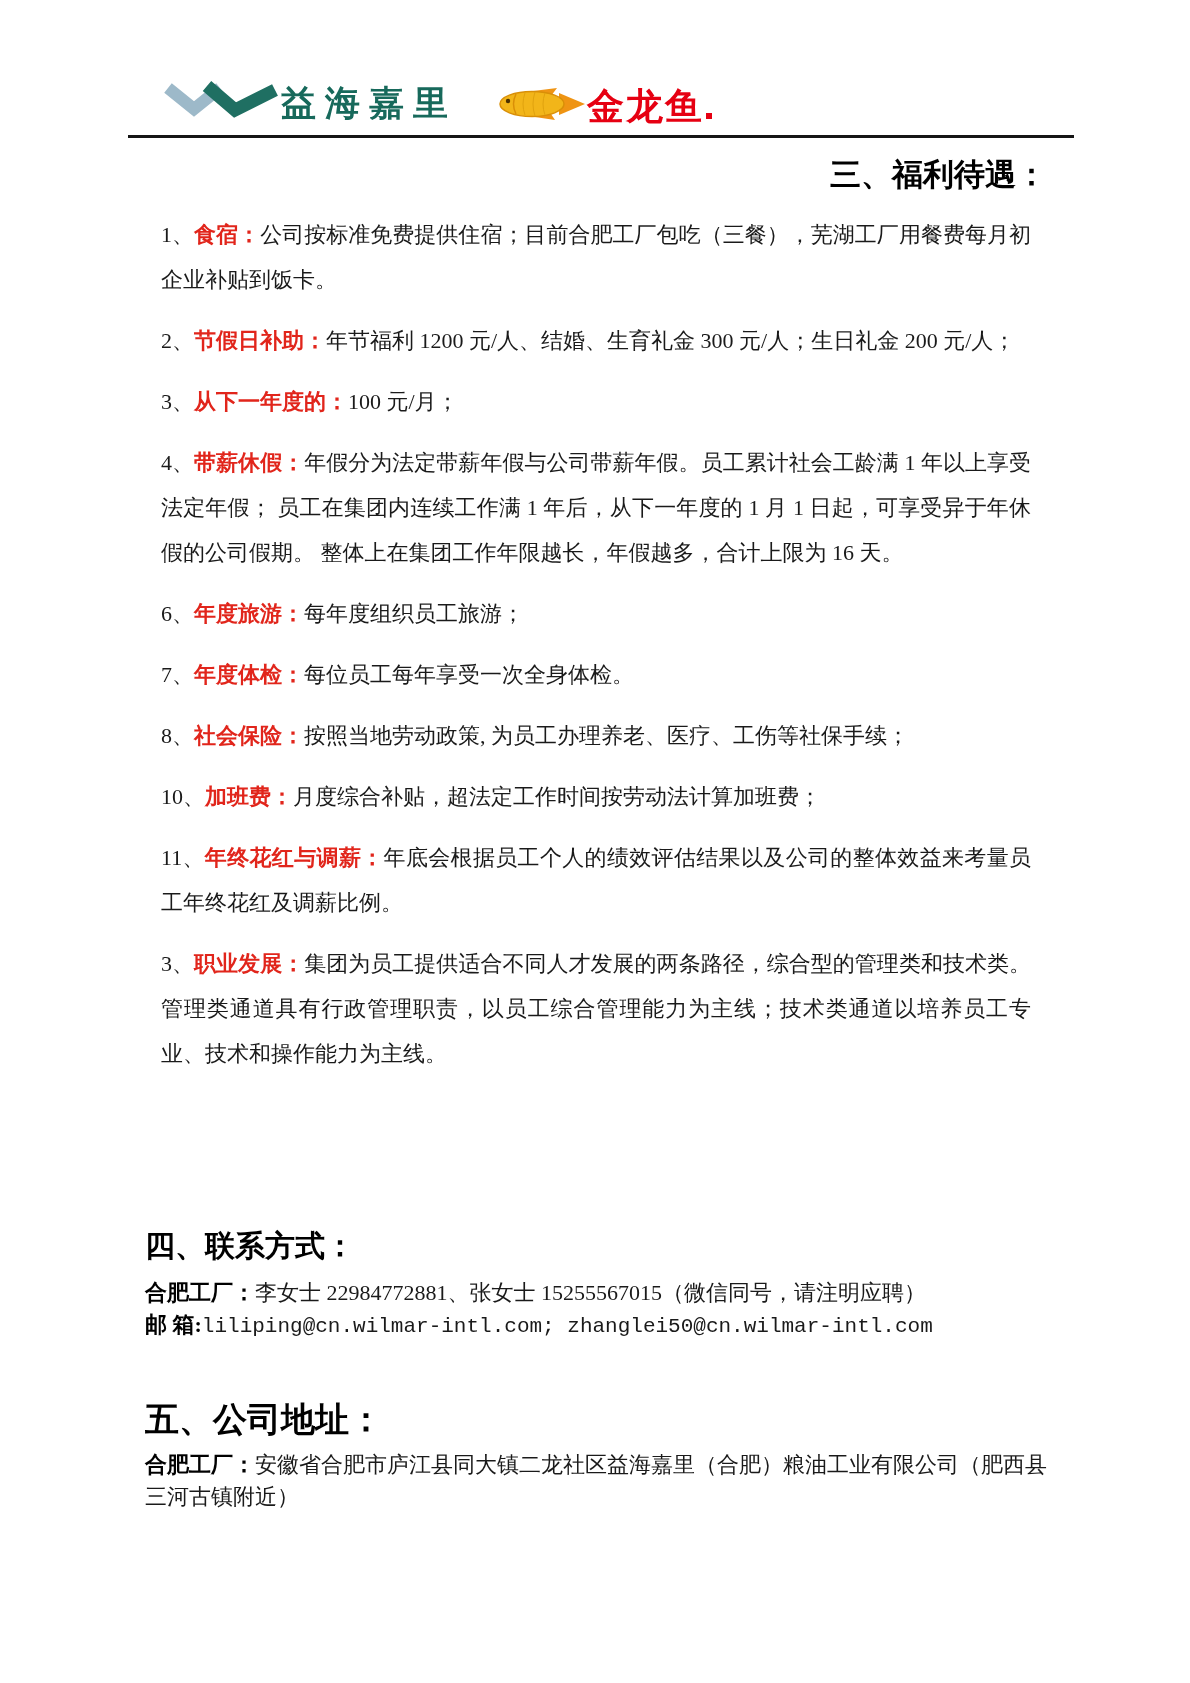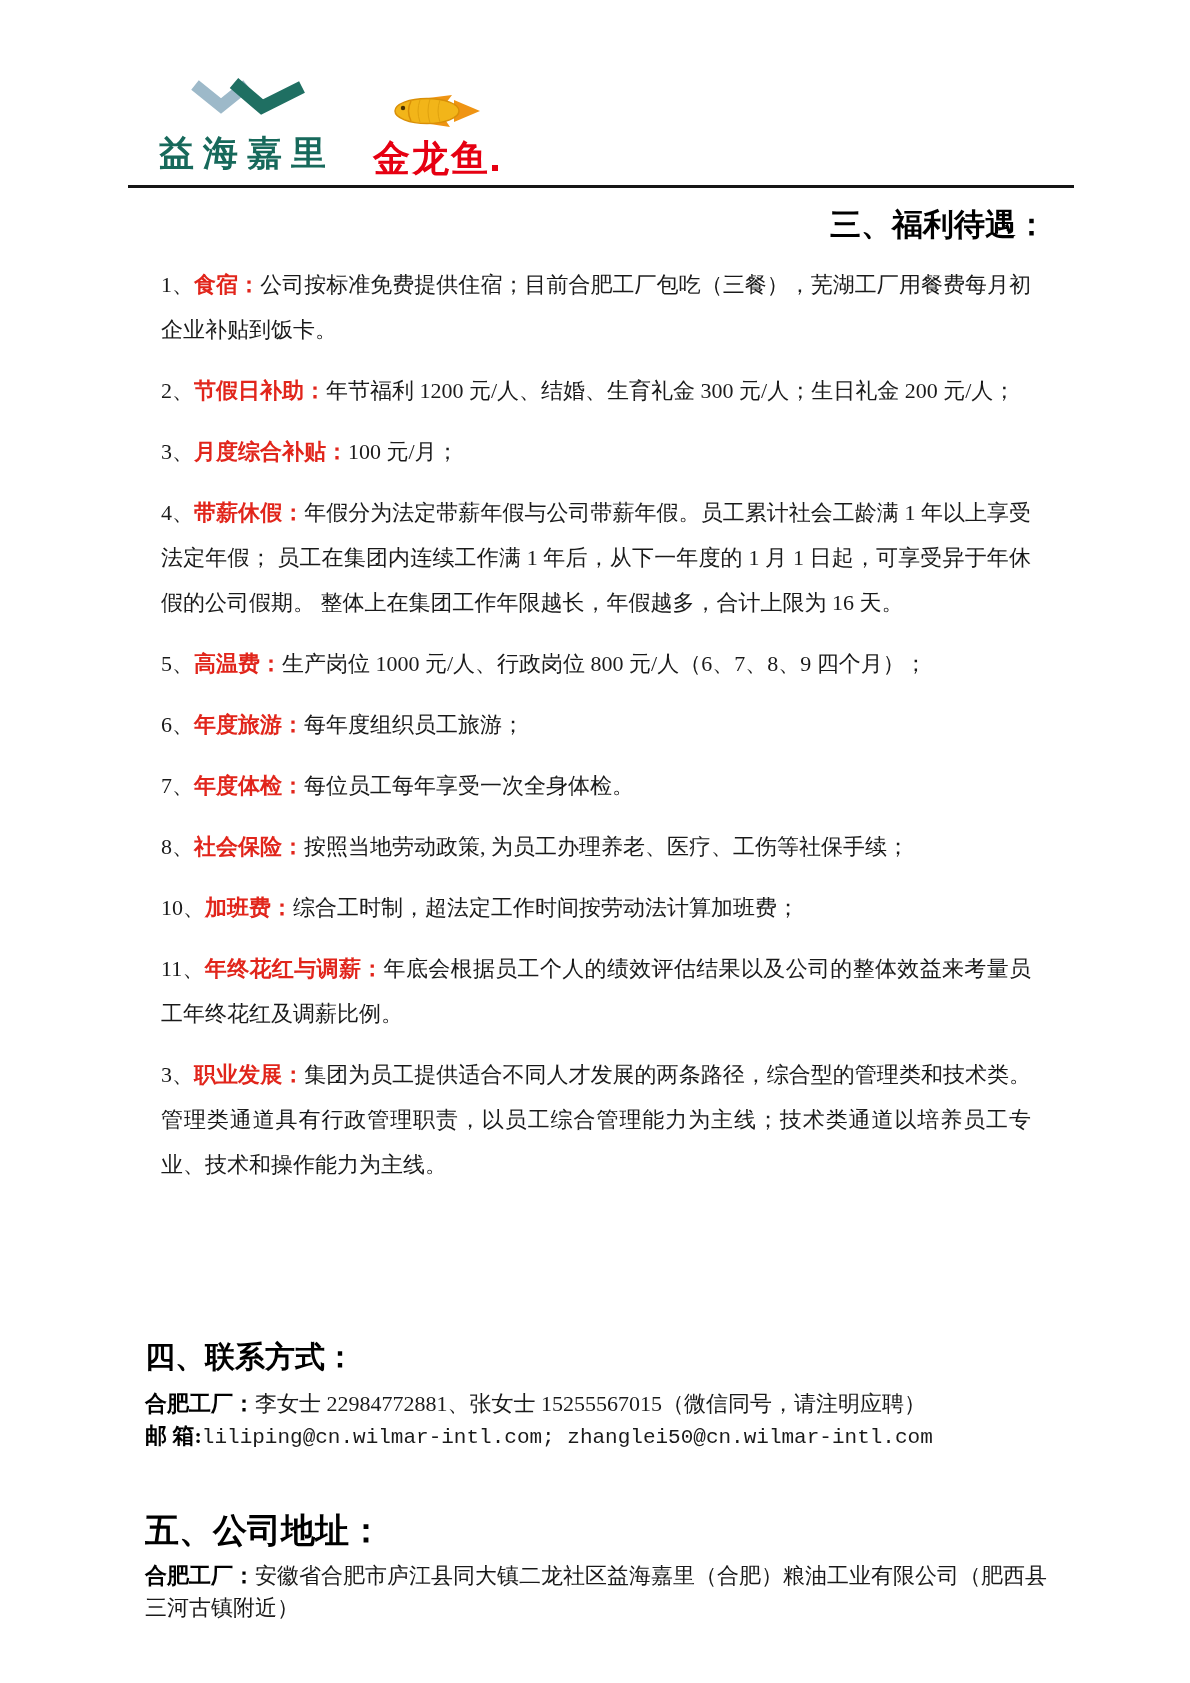--- a/index.html
+++ b/index.html
@@ -4,21 +4,21 @@
 <style>
   html,body{margin:0;padding:0;background:#ffffff;}
   .page{
     width:1190px;min-height:1683px;background:#ffffff;box-sizing:border-box;
     padding:78px 143px 60px 145px;
     font-family:"Liberation Serif","DejaVu Serif",serif;
     color:#1a1a1a;
   }
   
   .header{display:flex;align-items:flex-end;gap:38px;margin-left:14px;}
-  .brand{display:flex;flex-direction:column;align-items:center;gap:6px;}
+  .brand{display:flex;flex-direction:row;align-items:center;}
   .brand-left-name{
     font-size:35px;letter-spacing:9px;color:#17695b;margin-top:2px;
     font-family:"Liberation Serif","DejaVu Serif",serif;font-weight:600;white-space:nowrap;
   }
   .brand-right{position:relative;}
   .brand-right-name{
     font-size:37px;font-weight:900;color:#e60012;letter-spacing:2px;white-space:nowrap;
     font-family:"Liberation Sans","DejaVu Sans",sans-serif;line-height:1.0;margin-top:0px;
   }
   .tm-dot{display:inline-block;width:6px;height:6px;background:#e60012;margin-left:2px;}
@@ -74,34 +74,33 @@
   </div>
   <hr class="header-divider">
 
   <section>
     <h2 class="sec-title benefits-title">三、福利待遇：</h2>
     <div class="benefits-list">
   <p><span class="item-number">1、</span><span class="item-label">食宿：</span><span class="item-text">公司按标准免费提供住宿；目前合肥工厂包吃（三餐），芜湖工厂用餐费每月初企业补贴到饭卡。</span></p>
 
   <p><span class="item-number">2、</span><span class="item-label">节假日补助：</span><span class="item-text">年节福利 1200 元/人、结婚、生育礼金 300 元/人；生日礼金 200 元/人；</span></p>
 
-  <p><span class="item-number">3、</span><span class="item-label">月度综合补贴：</span><span class="item-text">100 元/月；</span></p>
+  <p><span class="item-number">3、</span><span class="item-label">从下一年度的：</span><span class="item-text">100 元/月；</span></p>
 
   <p><span class="item-number">4、</span><span class="item-label">带薪休假：</span><span class="item-text">年假分为法定带薪年假与公司带薪年假。员工累计社会工龄满 1 年以上享受法定年假； 员工在集团内连续工作满 1 年后，从下一年度的 1 月 1 日起，可享受异于年休假的公司假期。 整体上在集团工作年限越长，年假越多，合计上限为 16 天。</span></p>
 
-  <p><span class="item-number">5、</span><span class="item-label">高温费：</span><span class="item-text">生产岗位 1000 元/人、行政岗位 800 元/人（6、7、8、9 四个月）；</span></p>
 
   <p><span class="item-number">6、</span><span class="item-label">年度旅游：</span><span class="item-text">每年度组织员工旅游；</span></p>
 
   <p><span class="item-number">7、</span><span class="item-label">年度体检：</span><span class="item-text">每位员工每年享受一次全身体检。</span></p>
 
   <p><span class="item-number">8、</span><span class="item-label">社会保险：</span><span class="item-text">按照当地劳动政策, 为员工办理养老、医疗、工伤等社保手续；</span></p>
 
 
-  <p><span class="item-number">10、</span><span class="item-label">加班费：</span><span class="item-text">综合工时制，超法定工作时间按劳动法计算加班费；</span></p>
+  <p><span class="item-number">10、</span><span class="item-label">加班费：</span><span class="item-text">月度综合补贴，超法定工作时间按劳动法计算加班费；</span></p>
 
   <p><span class="item-number">11、</span><span class="item-label">年终花红与调薪：</span><span class="item-text">年底会根据员工个人的绩效评估结果以及公司的整体效益来考量员工年终花红及调薪比例。</span></p>
 
 
   <p><span class="item-number">3、</span><span class="item-label">职业发展：</span><span class="item-text">集团为员工提供适合不同人才发展的两条路径，综合型的管理类和技术类。管理类通道具有行政管理职责，以员工综合管理能力为主线；技术类通道以培养员工专业、技术和操作能力为主线。</span></p>
 </div>
   </section>
 
   <section>
     <h2 class="sec-title contact-title">四、联系方式：</h2>

